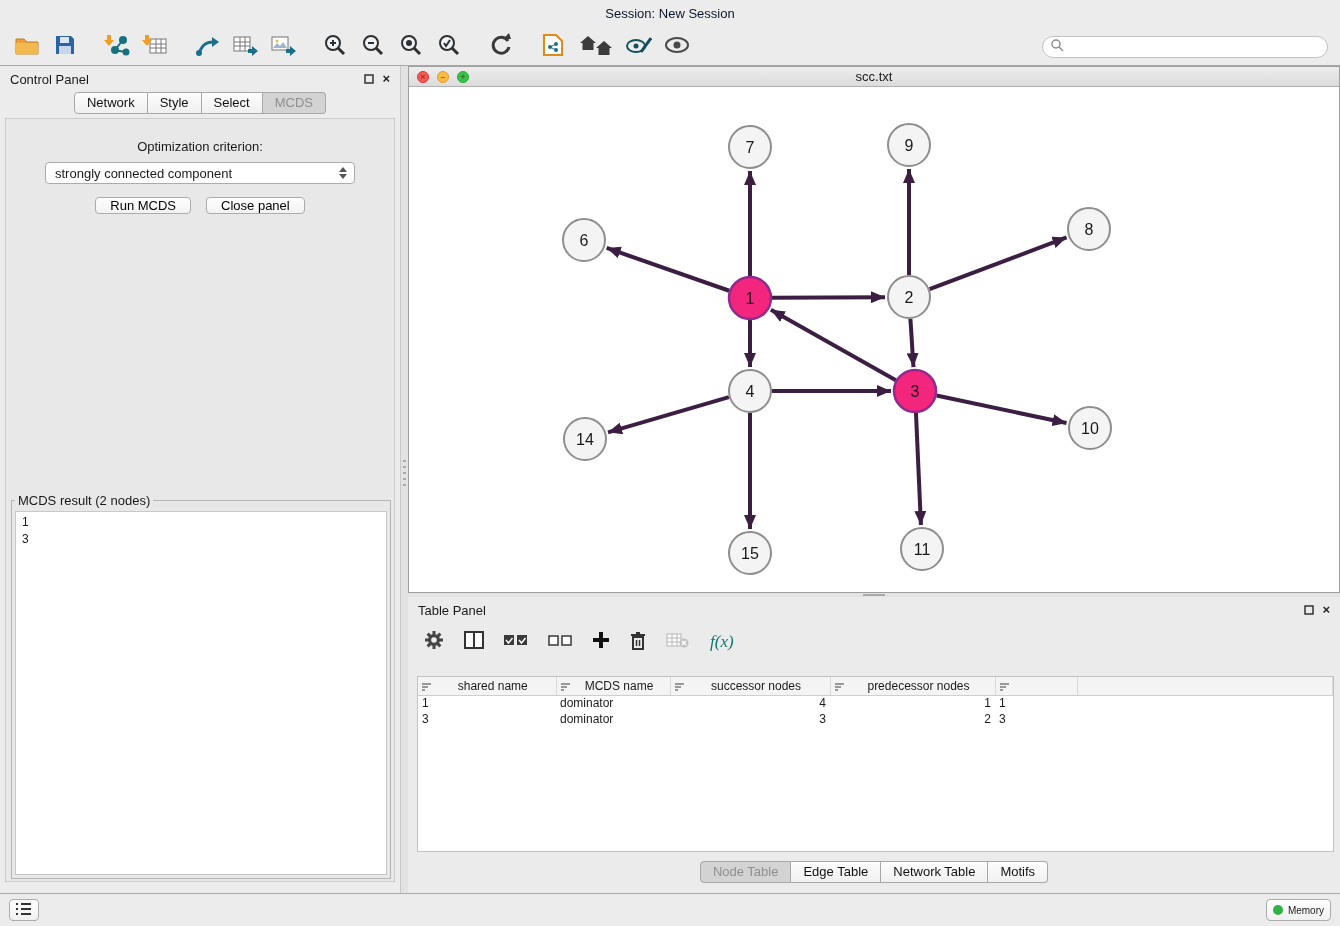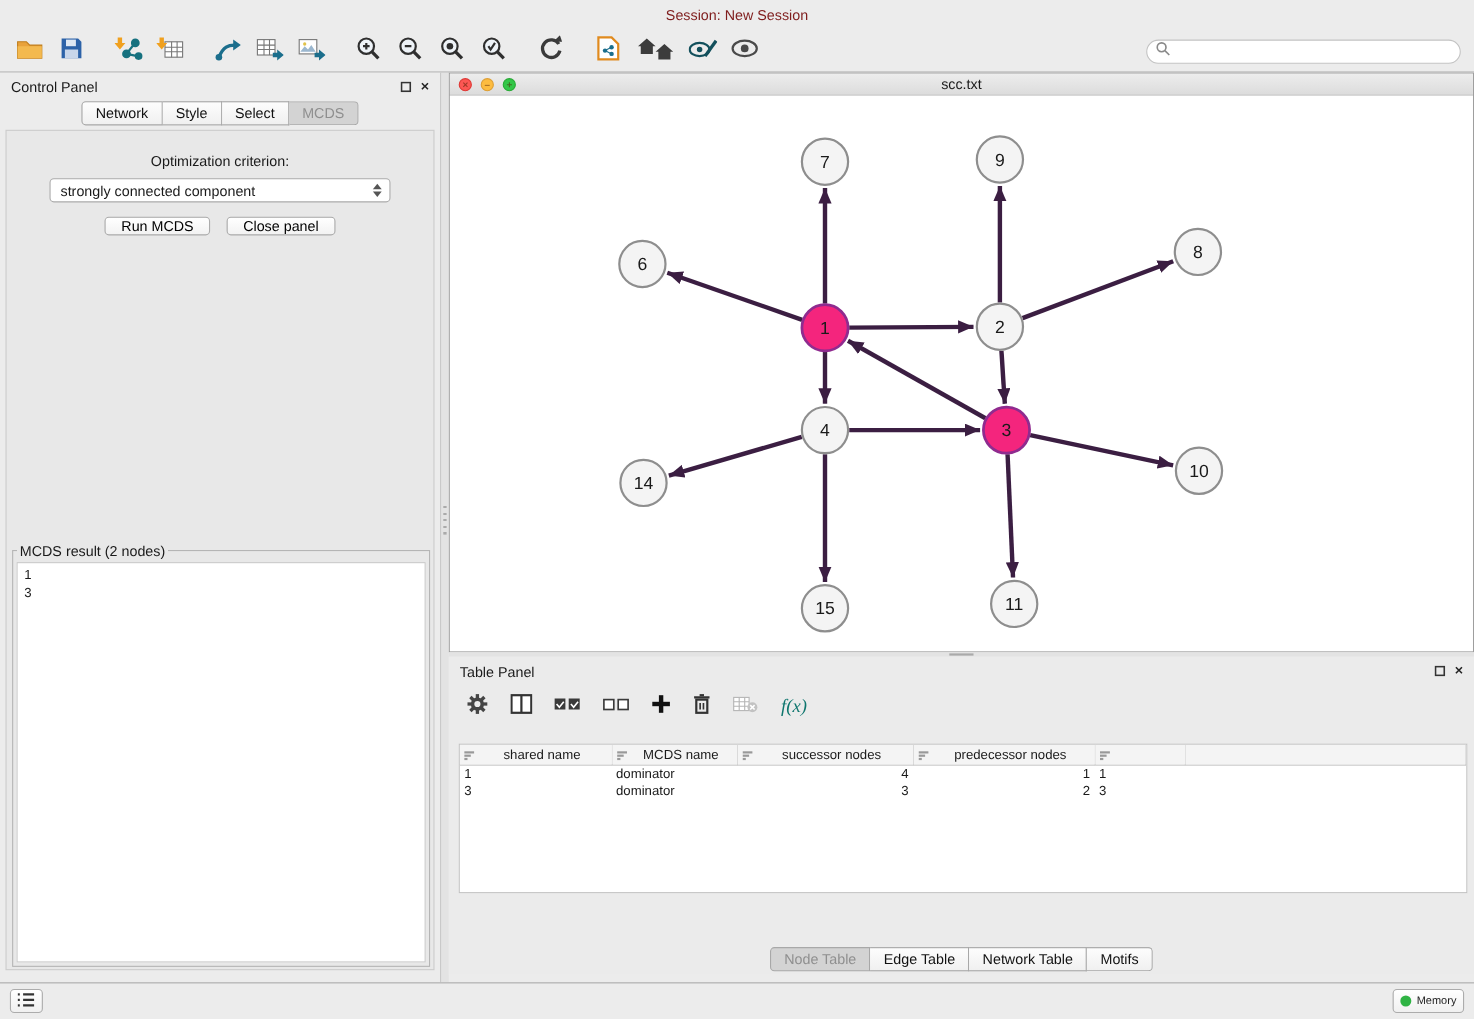--- a/index.html
+++ b/index.html
@@ -4,21 +4,21 @@
 <style>
   * { box-sizing: border-box; }
   html,body { margin:0; padding:0; }
   body {
     width:1340px; height:926px; position:relative; overflow:hidden;
     background:#ECECEC; font-family:"Liberation Sans", sans-serif; color:#1a1a1a;
     -webkit-user-select:none; user-select:none;
   }
   
   .titlebar { position:absolute; top:0; left:0; right:0; height:28px;
-    text-align:center; line-height:28px; font-size:13px; color:#7f1d1d; background:#ECECEC; }
+    text-align:center; line-height:28px; font-size:13px; color:#0f172a; background:#ECECEC; }
   
   .toolbar { position:absolute; top:28px; left:0; right:0; height:38px;
     border-bottom:1px solid #a9a9a9; display:flex; align-items:center; padding:0 12px; }
   .tb-group { display:flex; align-items:center; gap:8px; margin-right:22px; }
   .tb-btn { width:30px; height:30px; display:flex; align-items:center; justify-content:center; }
   .search-field { margin-left:auto; width:286px; height:22px; background:#fff;
     border:1px solid #c3c3c3; border-radius:12px; display:flex; align-items:center; padding:0 8px; }
   .search-field input { border:none; outline:none; flex:1; font-size:12px; background:transparent;
     font-family:"Liberation Sans", sans-serif; }
   
@@ -64,21 +64,21 @@
   .light.yellow { background:#fdbc40; border:1px solid #de9f34; }
   .light.green { background:#33c748; border:1px solid #27aa35; }
   .net-content { position:absolute; top:20px; left:0; right:0; bottom:0; background:#fff; }
   .h-splitter { position:absolute; left:408px; right:0; top:593px; height:4px; background:#E3E3E3; }
   .h-grip { position:absolute; left:455px; top:1px; width:22px; height:2px; background:#aaa; }
   
   .table-panel { position:absolute; left:408px; top:597px; right:0; height:289px; background:#EBEBEB; }
   .tp-toolbar { height:38px; display:flex; align-items:center; gap:20px; padding:0 16px; }
   .tp-tool { display:flex; align-items:center; justify-content:center; }
   .fx-label { font-family:"Liberation Serif", serif; font-style:italic; font-size:17px; color:#0f766e; }
-  .tp-table-wrap { position:absolute; left:9px; right:6px; top:79px; height:136px;
+  .tp-table-wrap { position:absolute; left:9px; right:6px; top:79px; height:176px;
     background:#fff; border:1px solid #c2c2c2; overflow:hidden; }
   table.node-table { border-collapse:collapse; width:100%; table-layout:fixed; font-size:12px; }
   table.node-table th { background:#f4f4f4; border-right:1px solid #dadada; border-bottom:1px solid #cfcfcf;
     height:18px; font-weight:normal; text-align:center; position:relative; padding:0 4px 0 16px; white-space:nowrap; overflow:hidden; }
   table.node-table th .sort-icon { position:absolute; left:4px; top:4px; }
   table.node-table td { height:16px; padding:0 4px; white-space:nowrap; overflow:hidden; }
   td.al { text-align:left; padding-left:10px; }
   td.ar { text-align:right; padding-right:14px; }
   .tp-tabs { position:absolute; bottom:3px; left:0; right:0; display:flex; justify-content:center; }
   

